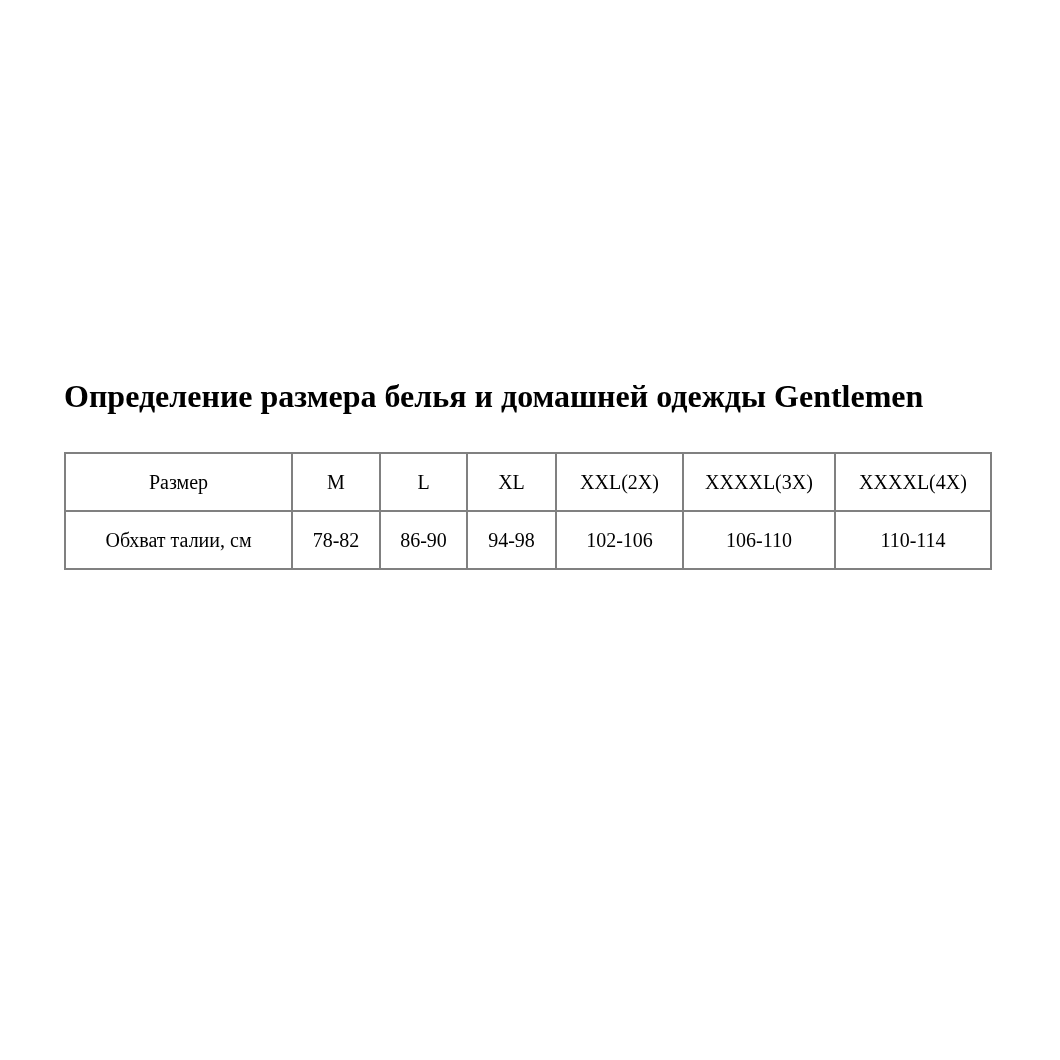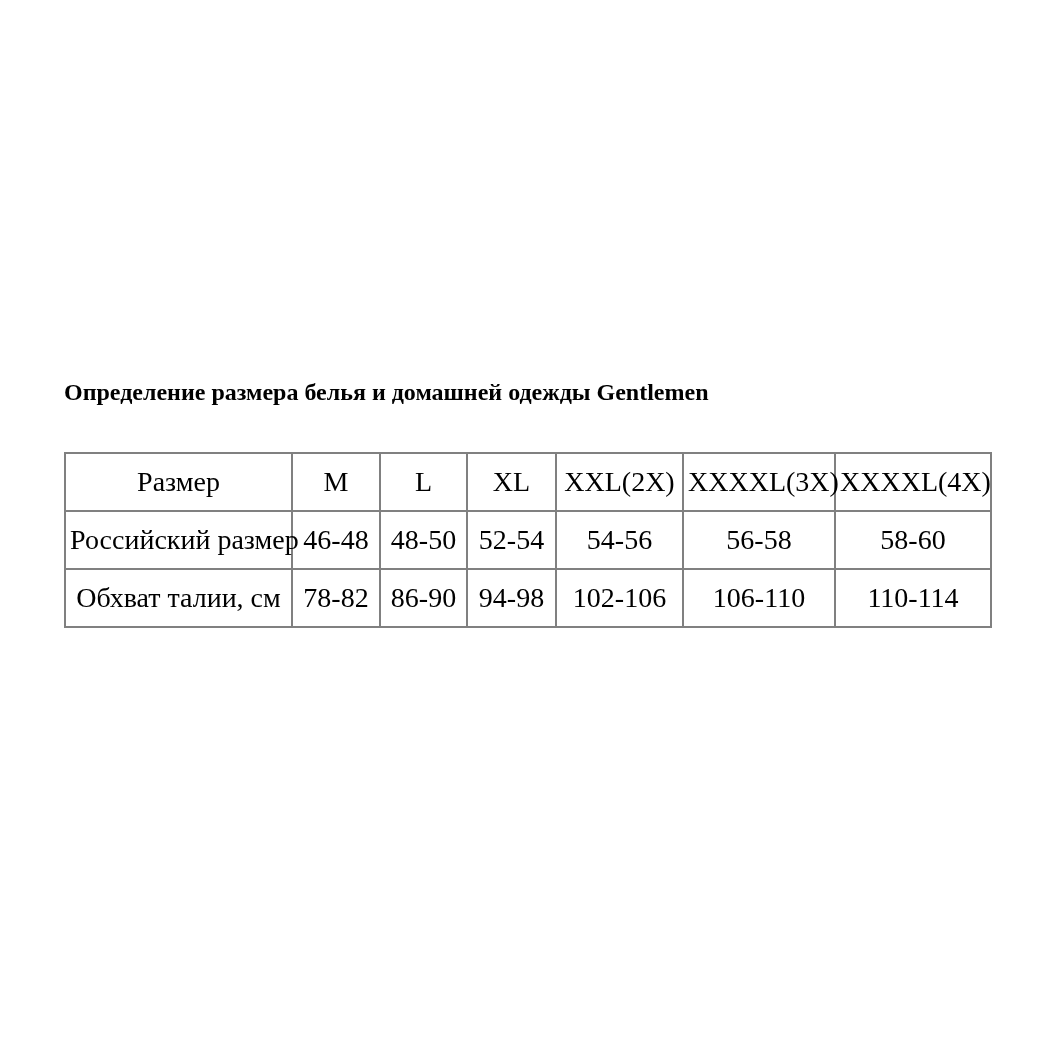--- a/index.html
+++ b/index.html
@@ -14,40 +14,40 @@
     background: #ffffff;
     font-family: "Liberation Serif", serif;
     color: #000000;
     overflow: hidden;
   }
   .title {
     position: absolute;
     left: 64px;
     top: 379px;
     margin: 0;
-    font-size: 24px;
+    font-size: 32px;
     line-height: 1.1;
     font-weight: bold;
     white-space: nowrap;
     color: #000000;
   }
   .size-table {
     position: absolute;
     left: 64px;
     top: 452px;
     border-collapse: collapse;
     table-layout: fixed;
     width: 926px;
   }
   .size-table td {
     border: 2px solid #808080;
     height: 56px;
     text-align: center;
     vertical-align: middle;
-    font-size: 28px;
+    font-size: 20px;
     padding: 0 4px;
     background: #ffffff;
     color: #000000;
     white-space: nowrap;
   }
   col.c0 { width: 227px; }
   col.c1 { width: 88px; }
   col.c2 { width: 87px; }
   col.c3 { width: 89px; }
   col.c4 { width: 127px; }
@@ -75,29 +75,20 @@
       <tr>
         <td>Размер</td>
         <td>M</td>
         <td>L</td>
         <td>XL</td>
         <td>XXL(2X)</td>
         <td>XXXXL(3X)</td>
         <td>XXXXL(4X)</td>
       </tr>
       <tr>
-        <td>Российский размер</td>
-        <td>46-48</td>
-        <td>48-50</td>
-        <td>52-54</td>
-        <td>54-56</td>
-        <td>56-58</td>
-        <td>58-60</td>
-      </tr>
-      <tr>
         <td>Обхват талии, см</td>
         <td>78-82</td>
         <td>86-90</td>
         <td>94-98</td>
         <td>102-106</td>
         <td>106-110</td>
         <td>110-114</td>
       </tr>
     </tbody>
   </table>

